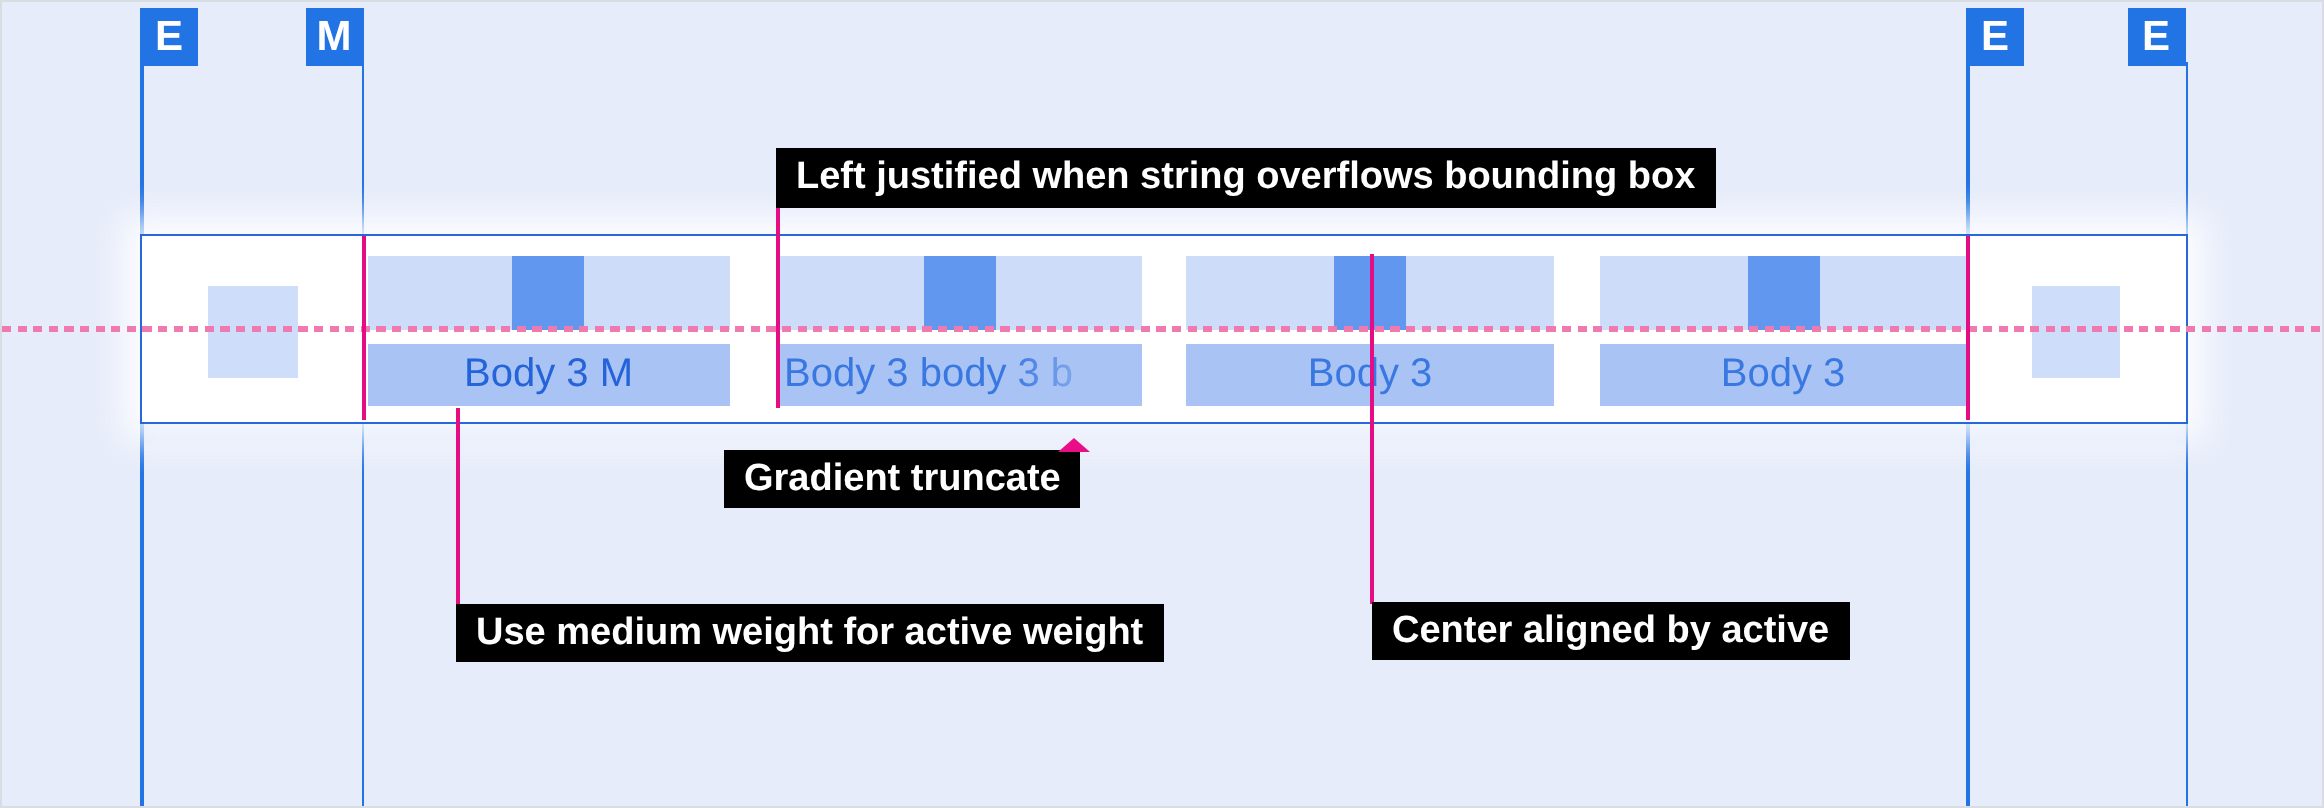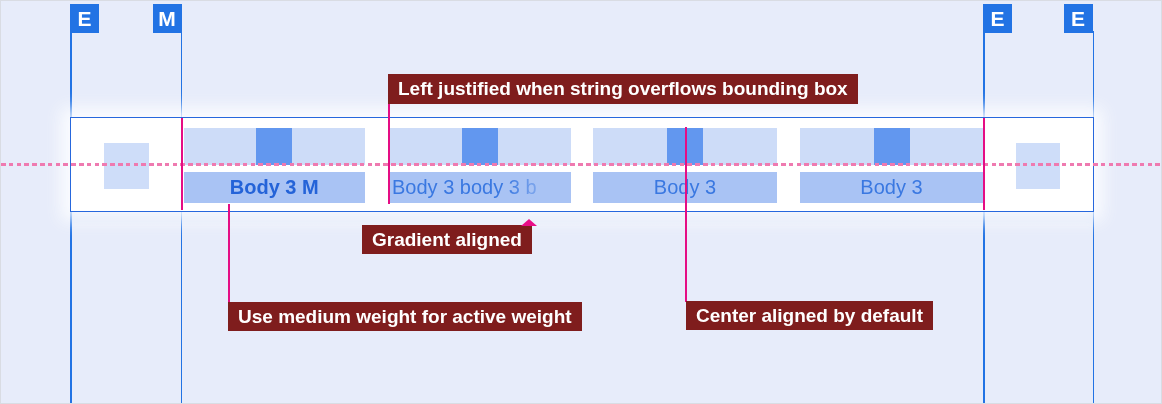--- a/index.html
+++ b/index.html
@@ -34,36 +34,36 @@
     display:flex;justify-content:center;
   }
   .pad-ind{width:36px;height:37px;background:#6297EF;}
   .strip-bottom{
     position:absolute;left:0;right:0;top:54.5px;height:31.5px;background:#A9C3F4;overflow:hidden;
   }
   .tab-label{
     display:flex;align-items:center;justify-content:center;height:100%;
     font-size:20px;color:#3A78E1;white-space:nowrap;
   }
-  .tab--active .tab-label{font-weight:bold;color:#2463D8;}
+  .tab--active .tab-label{font-weight:normal;color:#2463D8;}
   .tab--left .tab-label{justify-content:flex-start;padding-left:2px;}
   .fade{
     position:absolute;top:0;right:0;bottom:0;width:66px;z-index:2;
     background:linear-gradient(90deg,rgba(169,195,244,0) 0%,#A9C3F4 80%);
   }
   
   .dashline{
     position:absolute;left:0;right:0;top:162px;height:3px;z-index:40;
     background:repeating-linear-gradient(90deg,#EF7AB0 0 4.6px,rgba(0,0,0,0) 4.6px 7.8px);
   }
   
   .pline{position:absolute;width:2px;background:#E50D84;z-index:50;}
   
   .plabel{
-    position:absolute;background:#7f1d1d;color:#fff;font-weight:bold;font-size:19px;
+    position:absolute;background:#000000;color:#fff;font-weight:bold;font-size:19px;
     display:flex;align-items:center;white-space:nowrap;padding:0 10px;height:29px;z-index:60;
   }
   .caret-up{
     position:absolute;top:-6px;right:-5px;width:0;height:0;
     border-left:8px solid rgba(0,0,0,0);border-right:8px solid rgba(0,0,0,0);
     border-bottom:7px solid #E90D87;
   }
 </style>
 </head>
 <body>
@@ -130,25 +130,25 @@
   <div class="pline" style="left:179.5px;top:117px;height:92px"></div>
   <div class="pline" style="left:982px;top:117px;height:92px"></div>
   <div class="pline" style="left:683.5px;top:126px;height:175px"></div>
   <div class="pline" style="left:227px;top:203px;height:99px"></div>
 
   <div class="plabel" style="left:387px;top:73px;height:30px">
     <span>Left justified when string overflows bounding box</span>
   </div>
 
   <div class="plabel" style="left:361px;top:224px">
-    <span>Gradient aligned</span>
+    <span>Gradient truncate</span>
     <div class="caret-up"></div>
   </div>
 
   <div class="plabel" style="left:227px;top:301px">
     <span>Use medium weight for active weight</span>
   </div>
 
   <div class="plabel" style="left:685px;top:300px">
-    <span>Center aligned by default</span>
+    <span>Center aligned by active</span>
   </div>
 
 </div>
 
 </body></html>

